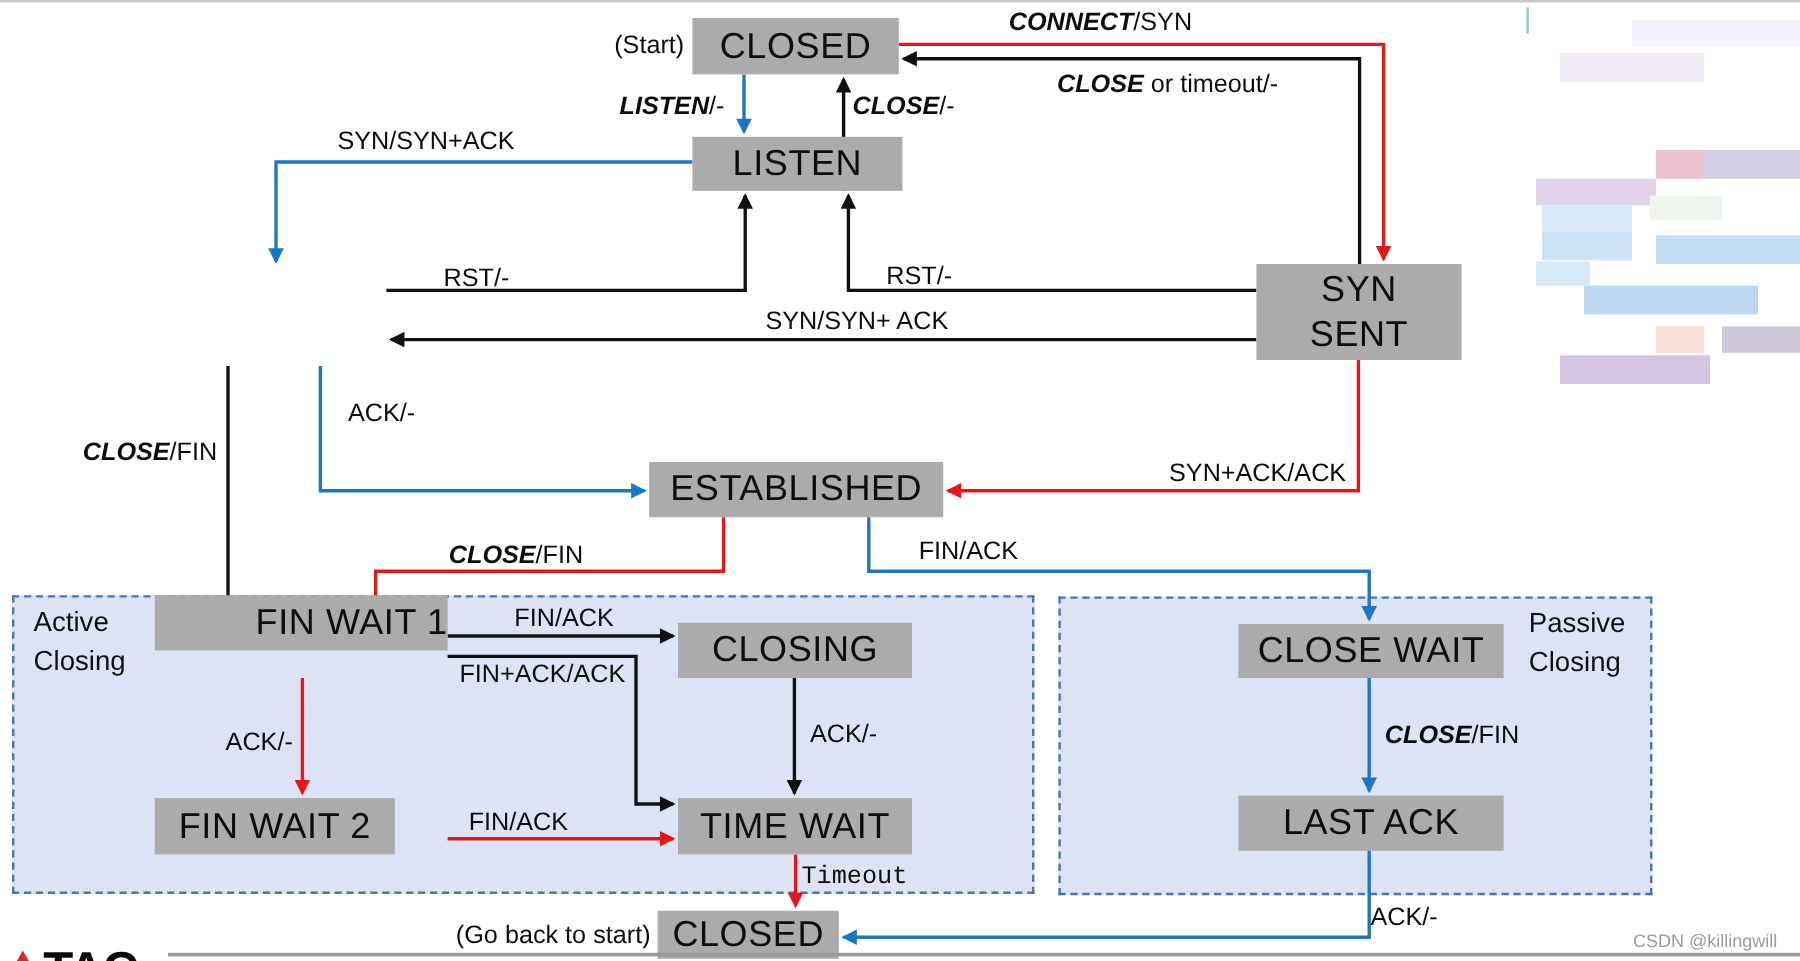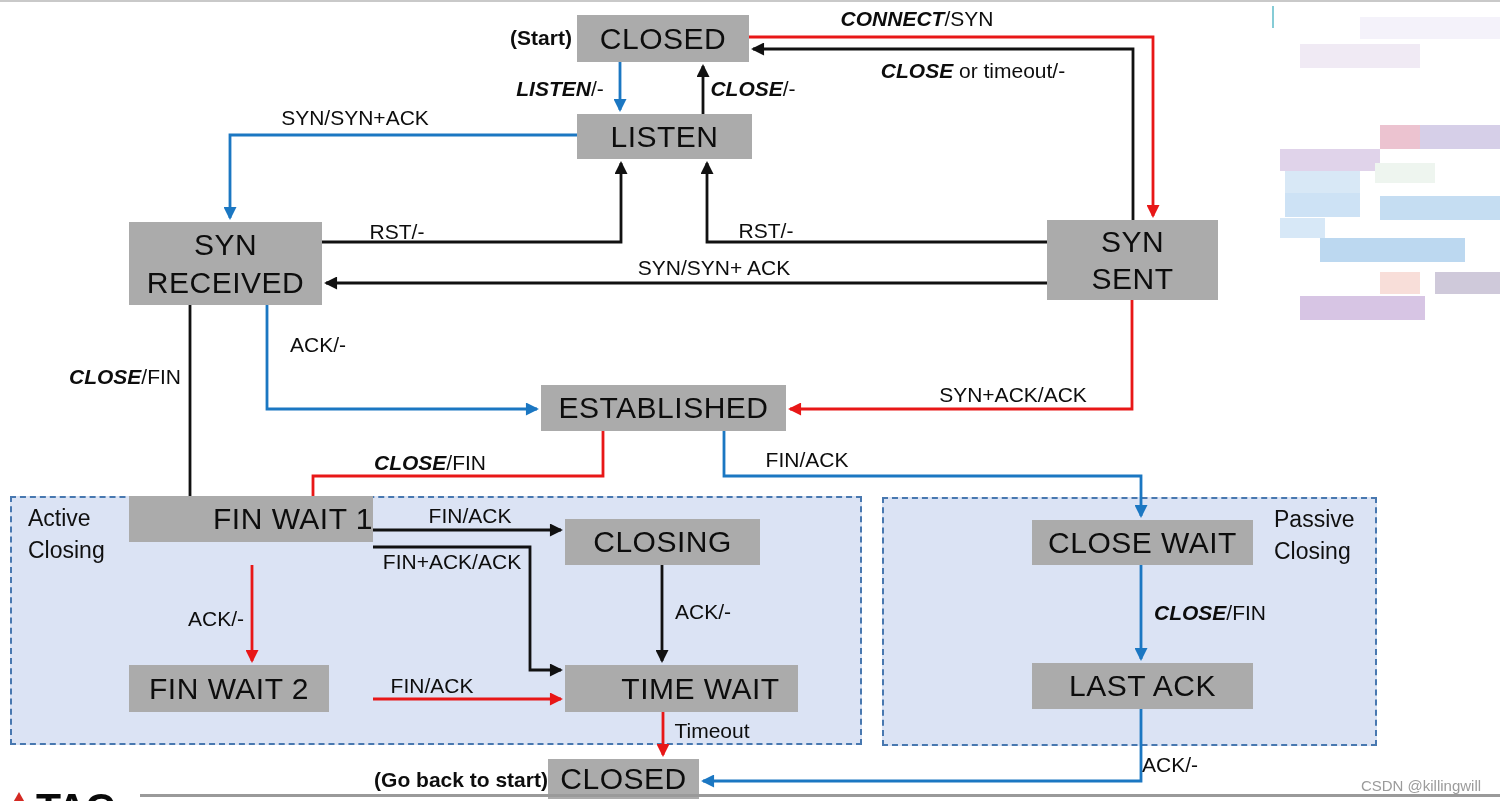--- a/index.html
+++ b/index.html
@@ -16,21 +16,21 @@
     position:absolute;background:#dbe3f4;border:2px dashed #4878b0;box-sizing:border-box;
   }
   .region-label{
     position:absolute;font-size:23px;line-height:32px;color:#101010;
   }
   .lbl{
     position:absolute;font-size:21px;white-space:nowrap;transform:translate(-50%,-50%);
     color:#0d0d0d;
   }
   .lbl b{font-weight:bold;font-style:italic;}
-  .lbl.bold{font-weight:bold;}
+  .lbl.bold{font-weight:normal;}
   svg.wires{position:absolute;left:0;top:0;pointer-events:none;}
   .mosaic{position:absolute;left:1280px;top:8px;width:220px;height:302px;}
   .mosaic div{position:absolute;}
   .watermark{
     position:absolute;font-size:15px;color:#9b9b9b;transform:translate(-50%,-50%);white-space:nowrap;
   }
   .bottom-rule{position:absolute;left:140px;top:792px;width:1360px;height:3px;background:#9a9a9a;}
   .logo{position:absolute;left:2px;top:787px;width:140px;height:14px;overflow:hidden;}
   .logo .tri{
     position:absolute;left:0;top:3px;width:0;height:0;
@@ -97,39 +97,36 @@
       <polyline stroke="#1b77c2" marker-end="url(#al)" points="1141,707 1141,779 703,779"></polyline>
     </g>
   </svg>
 
   <div class="state" style="left:577px;top:13px;width:172px;height:47px;">
       <span>CLOSED</span>
     </div>
   <div class="state" style="left:577px;top:112px;width:175px;height:45px;">
       <span>LISTEN</span>
     </div>
-  <div class="state" style="left:129px;top:220px;width:193px;height:83px;line-height:38px;">
-      <span>SYN RECEIVED</span>
-    </div>
   <div class="state" style="left:1047px;top:218px;width:171px;height:80px;line-height:37px;">
       <span style="width:110px;display:inline-block;">SYN SENT</span>
     </div>
   <div class="state" style="left:541px;top:383px;width:245px;height:46px;">
       <span>ESTABLISHED</span>
     </div>
   <div class="state" style="left:129px;top:494px;width:244px;height:46px;justify-content:flex-end;">
       <span>FIN WAIT 1</span>
     </div>
   <div class="state" style="left:565px;top:517px;width:195px;height:46px;">
       <span>CLOSING</span>
     </div>
   <div class="state" style="left:129px;top:663px;width:200px;height:47px;">
       <span>FIN WAIT 2</span>
     </div>
-  <div class="state" style="left:565px;top:663px;width:195px;height:47px;padding-left:38px;">
+  <div class="state" style="left:565px;top:663px;width:195px;height:47px;">
       <span>TIME WAIT</span>
     </div>
   <div class="state" style="left:1032px;top:661px;width:221px;height:46px;">
       <span>LAST ACK</span>
     </div>
   <div class="state" style="left:1032px;top:518px;width:221px;height:45px;">
       <span>CLOSE WAIT</span>
     </div>
   <div class="state" style="left:548px;top:757px;width:151px;height:40px;">
       <span>CLOSED</span>
@@ -139,30 +136,30 @@
   <div class="lbl" style="left:917px;top:17px;"><b>CONNECT</b><span>/SYN</span></div>
   <div class="lbl" style="left:973px;top:69px;"><b>CLOSE</b><span> or timeout/-</span></div>
   <div class="lbl" style="left:560px;top:87px;"><b>LISTEN</b><span>/-</span></div>
   <div class="lbl" style="left:753px;top:87px;"><b>CLOSE</b><span>/-</span></div>
   <div class="lbl" style="left:355px;top:116px;"><span>SYN/SYN+ACK</span></div>
   <div class="lbl" style="left:397px;top:230px;"><span>RST/-</span></div>
   <div class="lbl" style="left:766px;top:229px;"><span>RST/-</span></div>
   <div class="lbl" style="left:714px;top:266px;"><span>SYN/SYN+ ACK</span></div>
   <div class="lbl" style="left:318px;top:343px;"><span>ACK/-</span></div>
   <div class="lbl" style="left:125px;top:375px;"><b>CLOSE</b><span>/FIN</span></div>
-  <div class="lbl" style="left:1013px;top:393px;"><span>SYN+ACK/ACK</span></div>
+  <div class="lbl" style="left:1048px;top:393px;"><span>SYN+ACK/ACK</span></div>
   <div class="lbl" style="left:430px;top:461px;"><b>CLOSE</b><span>/FIN</span></div>
   <div class="lbl" style="left:807px;top:458px;"><span>FIN/ACK</span></div>
   <div class="lbl" style="left:470px;top:514px;"><span>FIN/ACK</span></div>
   <div class="lbl" style="left:452px;top:560px;"><span>FIN+ACK/ACK</span></div>
   <div class="lbl" style="left:216px;top:617px;"><span>ACK/-</span></div>
   <div class="lbl" style="left:703px;top:610px;"><span>ACK/-</span></div>
   <div class="lbl" style="left:432px;top:684px;"><span>FIN/ACK</span></div>
   <div class="lbl" style="left:1210px;top:611px;"><b>CLOSE</b><span>/FIN</span></div>
-  <div class="lbl" style="left:712px;top:729px;"><span>Timeout</span></div>
+  <div class="lbl" style="left:712px;top:729px;font-family:Liberation Mono, monospace;"><span>Timeout</span></div>
   <div class="lbl" style="left:1170px;top:763px;"><span>ACK/-</span></div>
   <div class="lbl bold" style="left:461px;top:778px;"><span>(Go back to start)</span></div>
 
   <div class="mosaic">
     <div style="left:80px;top:7px;width:140px;height:22px;background:#f4f2fa;"></div>
     <div style="left:20px;top:34px;width:120px;height:24px;background:#f0eaf4;"></div>
     <div style="left:100px;top:115px;width:40px;height:24px;background:#ecc3d0;"></div>
     <div style="left:140px;top:115px;width:80px;height:24px;background:#d6cfe8;"></div>
     <div style="left:0px;top:139px;width:100px;height:22px;background:#e0d3ea;"></div>
     <div style="left:5px;top:161px;width:75px;height:22px;background:#d8e8f6;"></div>

